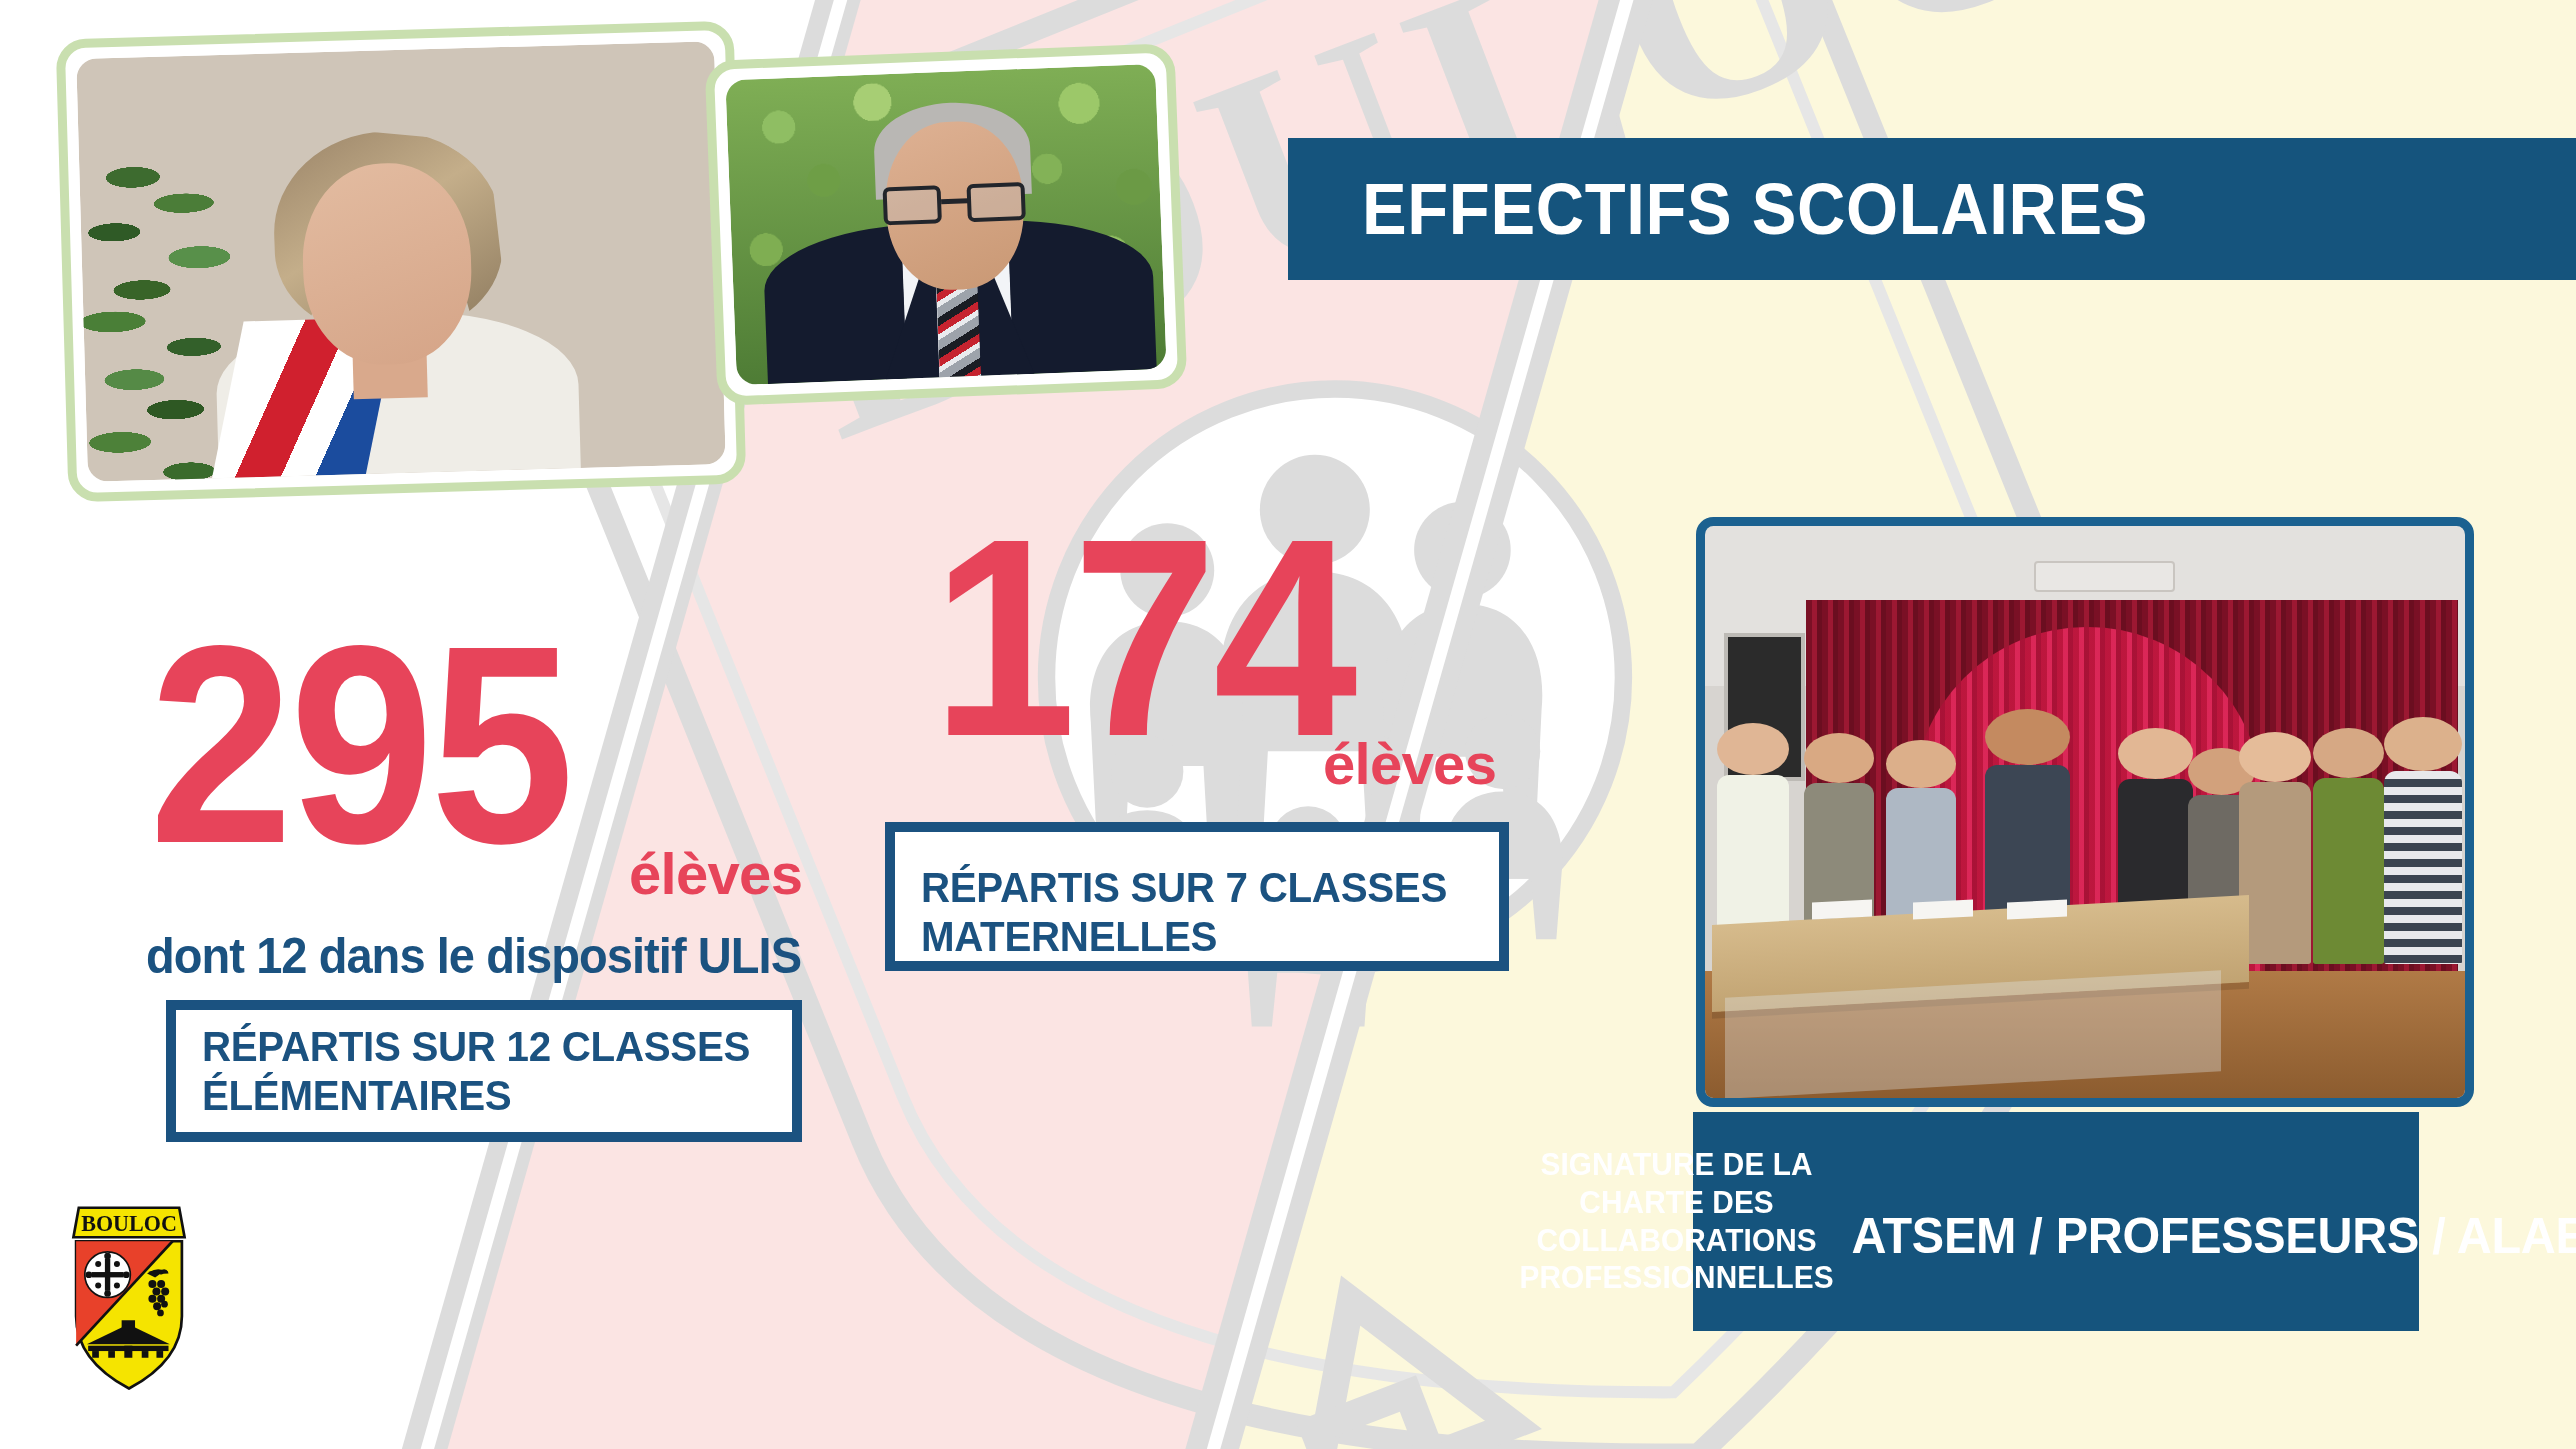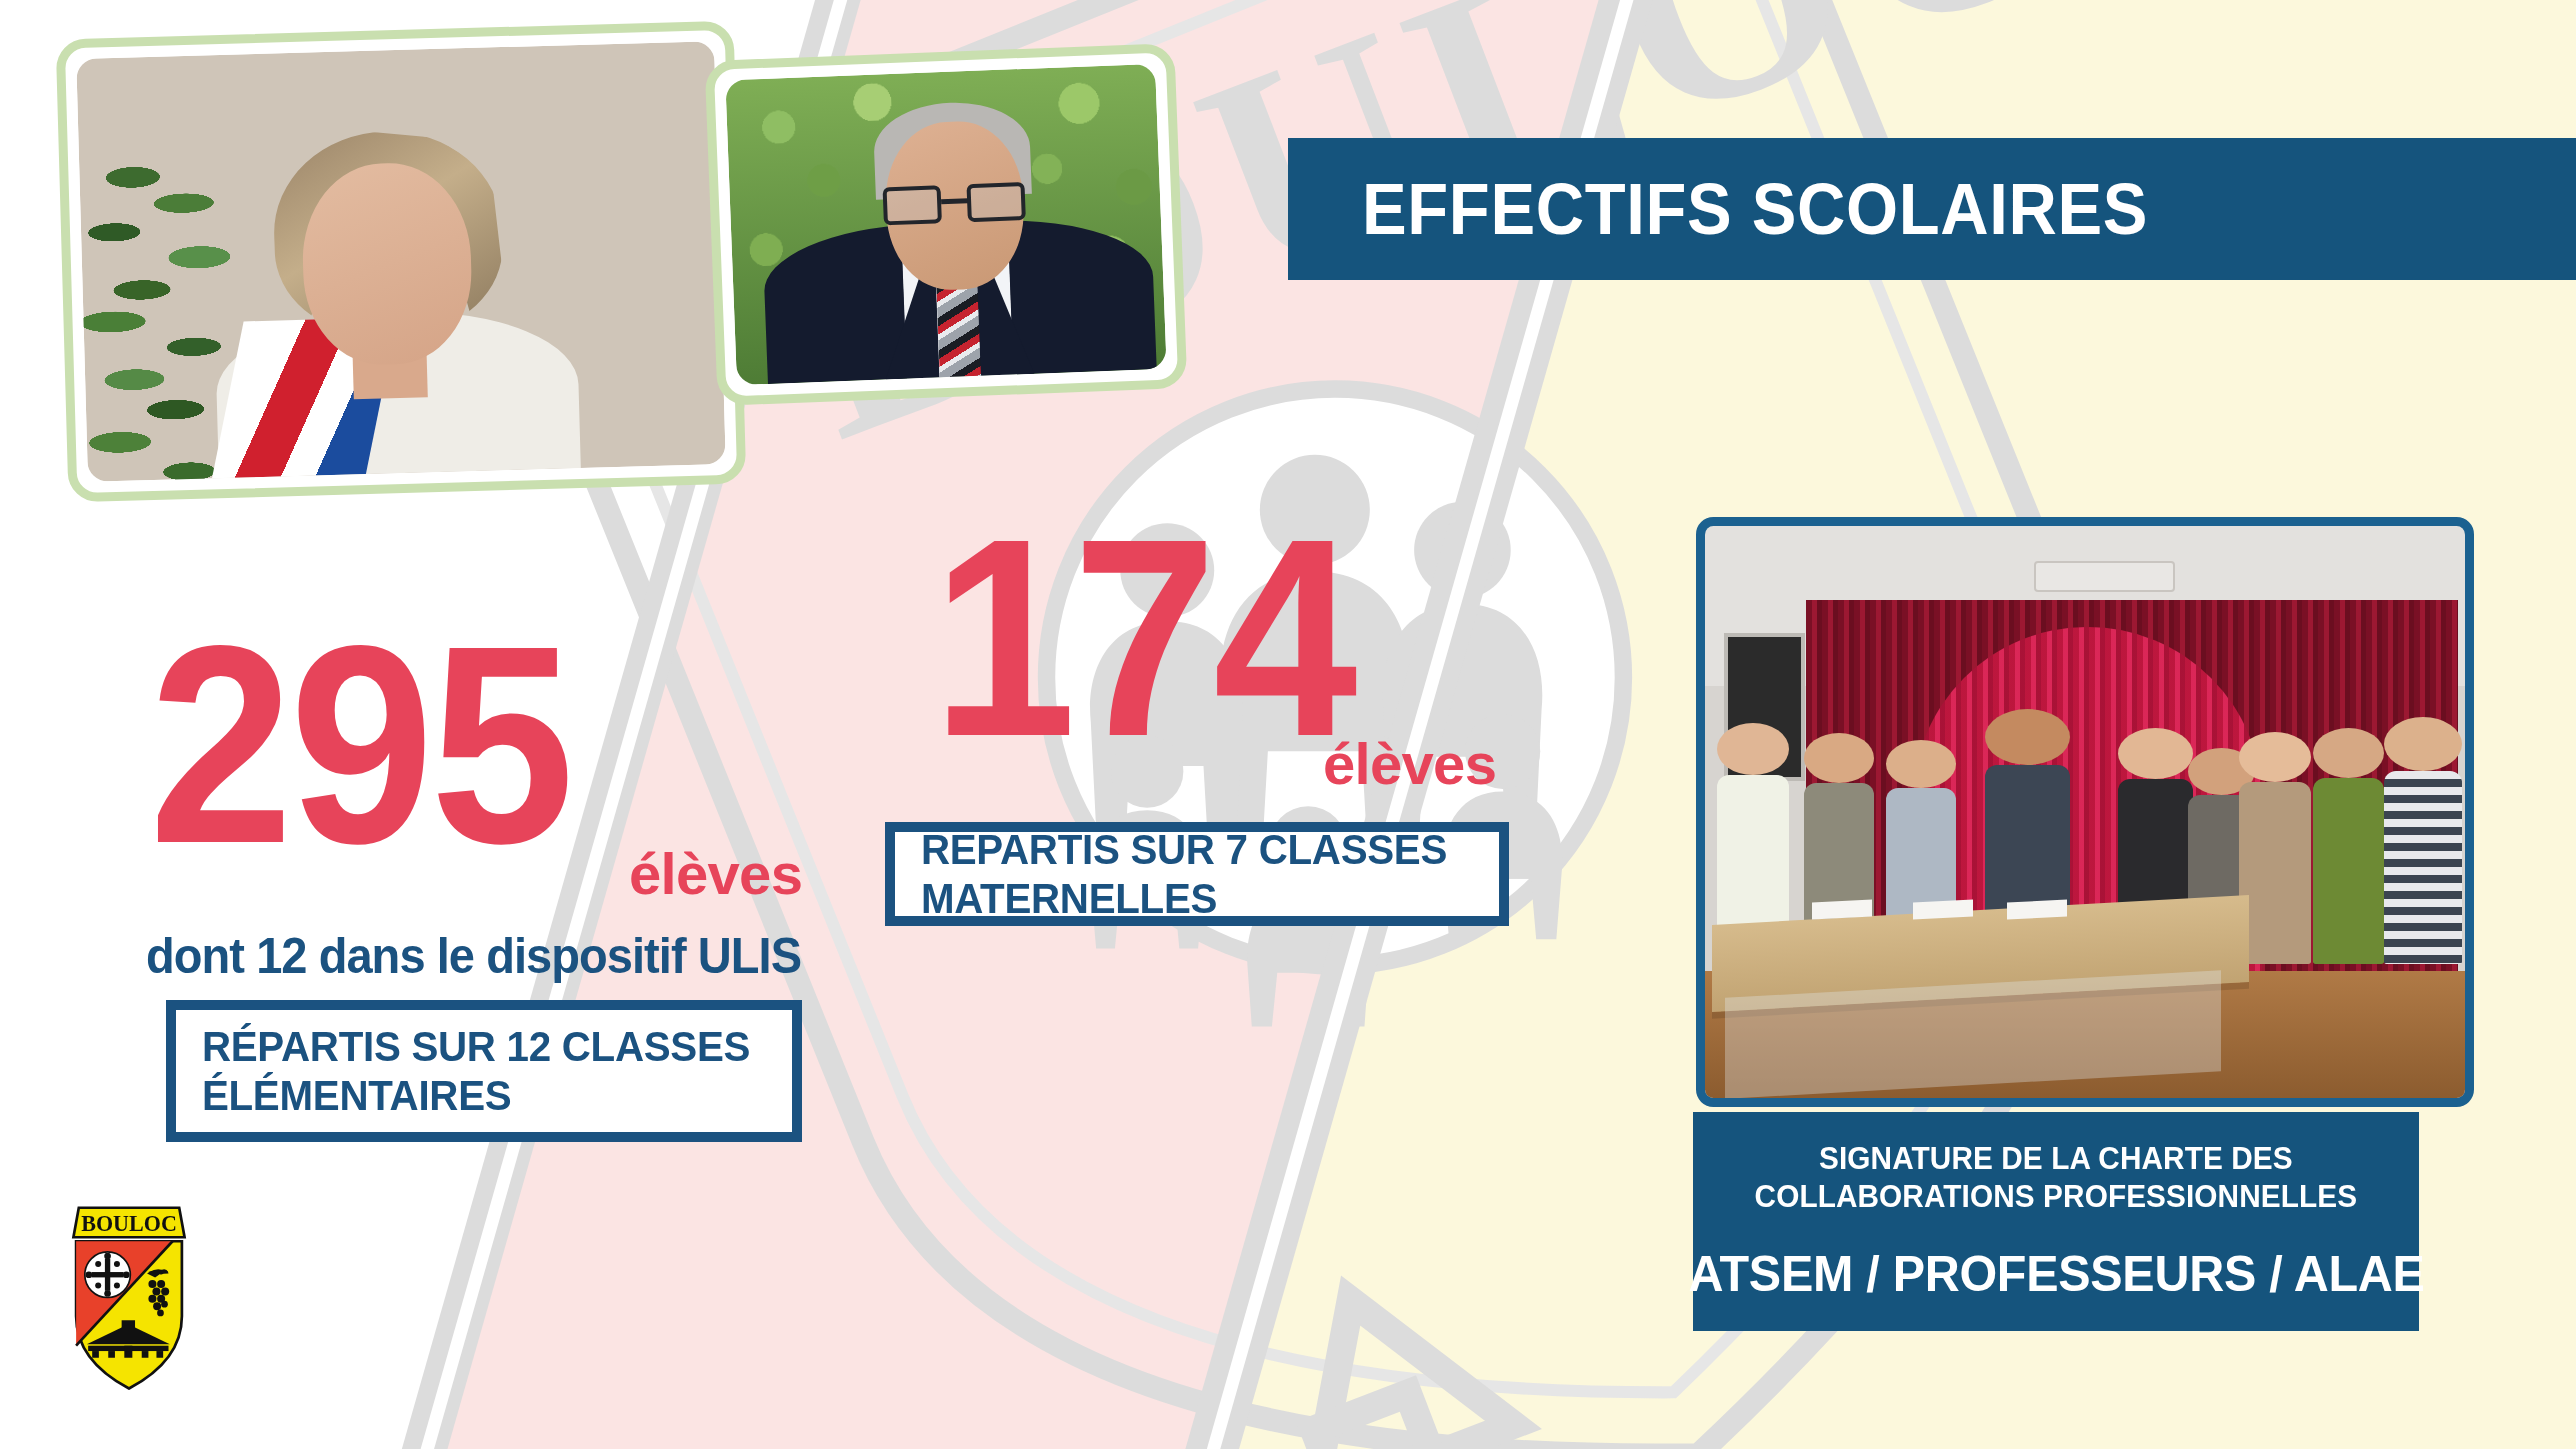--- a/index.html
+++ b/index.html
@@ -171,21 +171,21 @@
     font-size:42px;
     font-weight:bold;
     line-height:1.17;
     letter-spacing:-0.3px;
     padding:0 0 0 27px;
     transform:scaleX(0.96);
     transform-origin:left center;
     white-space:pre-line;
   }
   #box-elem { left:166px; top:1000px; width:636px; height:142px; }
-  #box-mat  { left:885px; top:822px; width:624px; height:104px; }
+  #box-mat  { left:885px; top:822px; width:624px; height:149px;align-items:flex-end; }
 
   
   #frame-signature {
     position:absolute;
     left:1696px; top:517px; width:778px; height:590px;
     border:9.4px solid #1B6190;
     border-radius:17.4px;
     background:#1B6190;
     overflow:hidden;
   }
@@ -214,21 +214,21 @@
   .person { position:absolute; bottom:134px; }
   .person .h { width:100%; border-radius:50%; margin:0 auto; }
   .person .b { width:100%; border-radius:12px 12px 2.7px 2.7px; }
   .paper { position:absolute; bottom:180px; width:60px; height:17.4px; background:#F6F5F2; transform:skewY(-3deg); }
 
   
   #caption-bar {
     position:absolute;
     left:1693px; top:1112px; width:726px; height:219px;
     background:#15547D;
-    display:flex; flex-direction:column; align-items:center; justify-content:center;
+    display:flex; flex-direction:row; align-items:center; justify-content:center;
   }
   #caption-bar .cap-small {
     color:#ffffff; font-size:31px; font-weight:bold; text-align:center;
     line-height:1.22; letter-spacing:0.1px; white-space:pre-line;
     transform:scaleX(0.96);
   }
   #caption-bar .cap-big {
     color:#ffffff; font-size:50px; font-weight:bold; text-align:center;
     margin-top:29.5px; letter-spacing:-0.3px; transform:scaleX(0.97); white-space:nowrap;
   }

